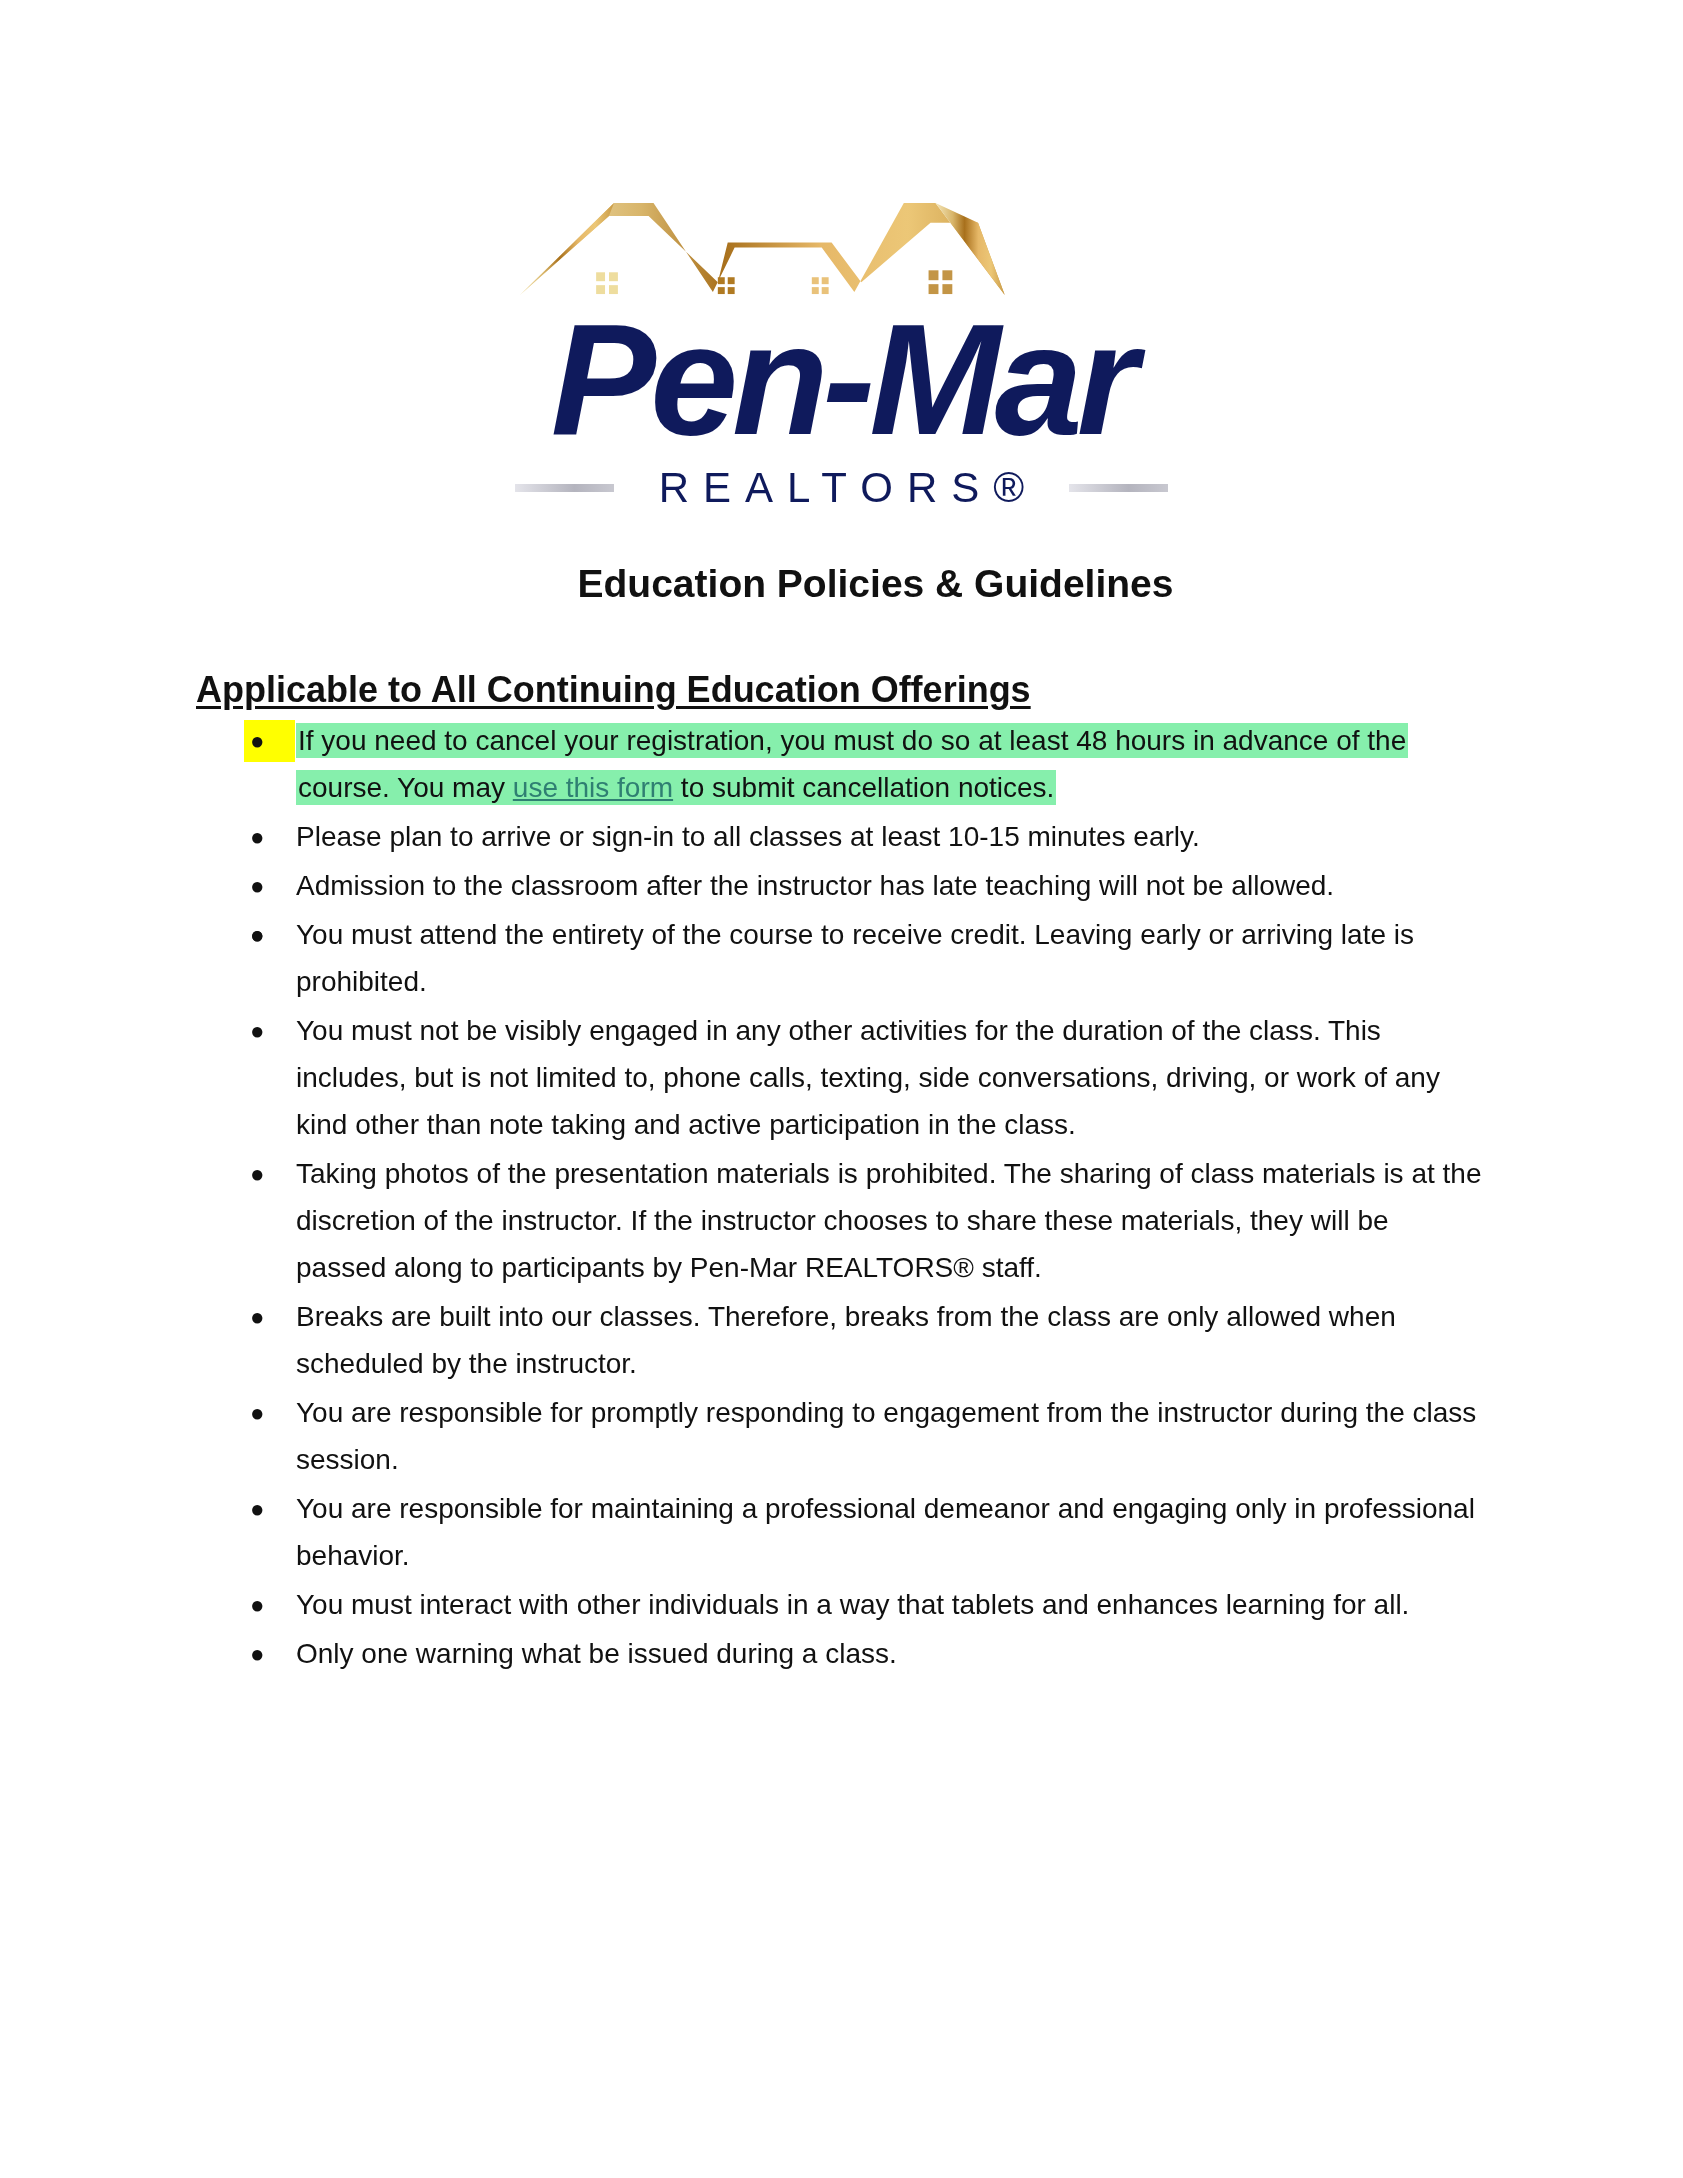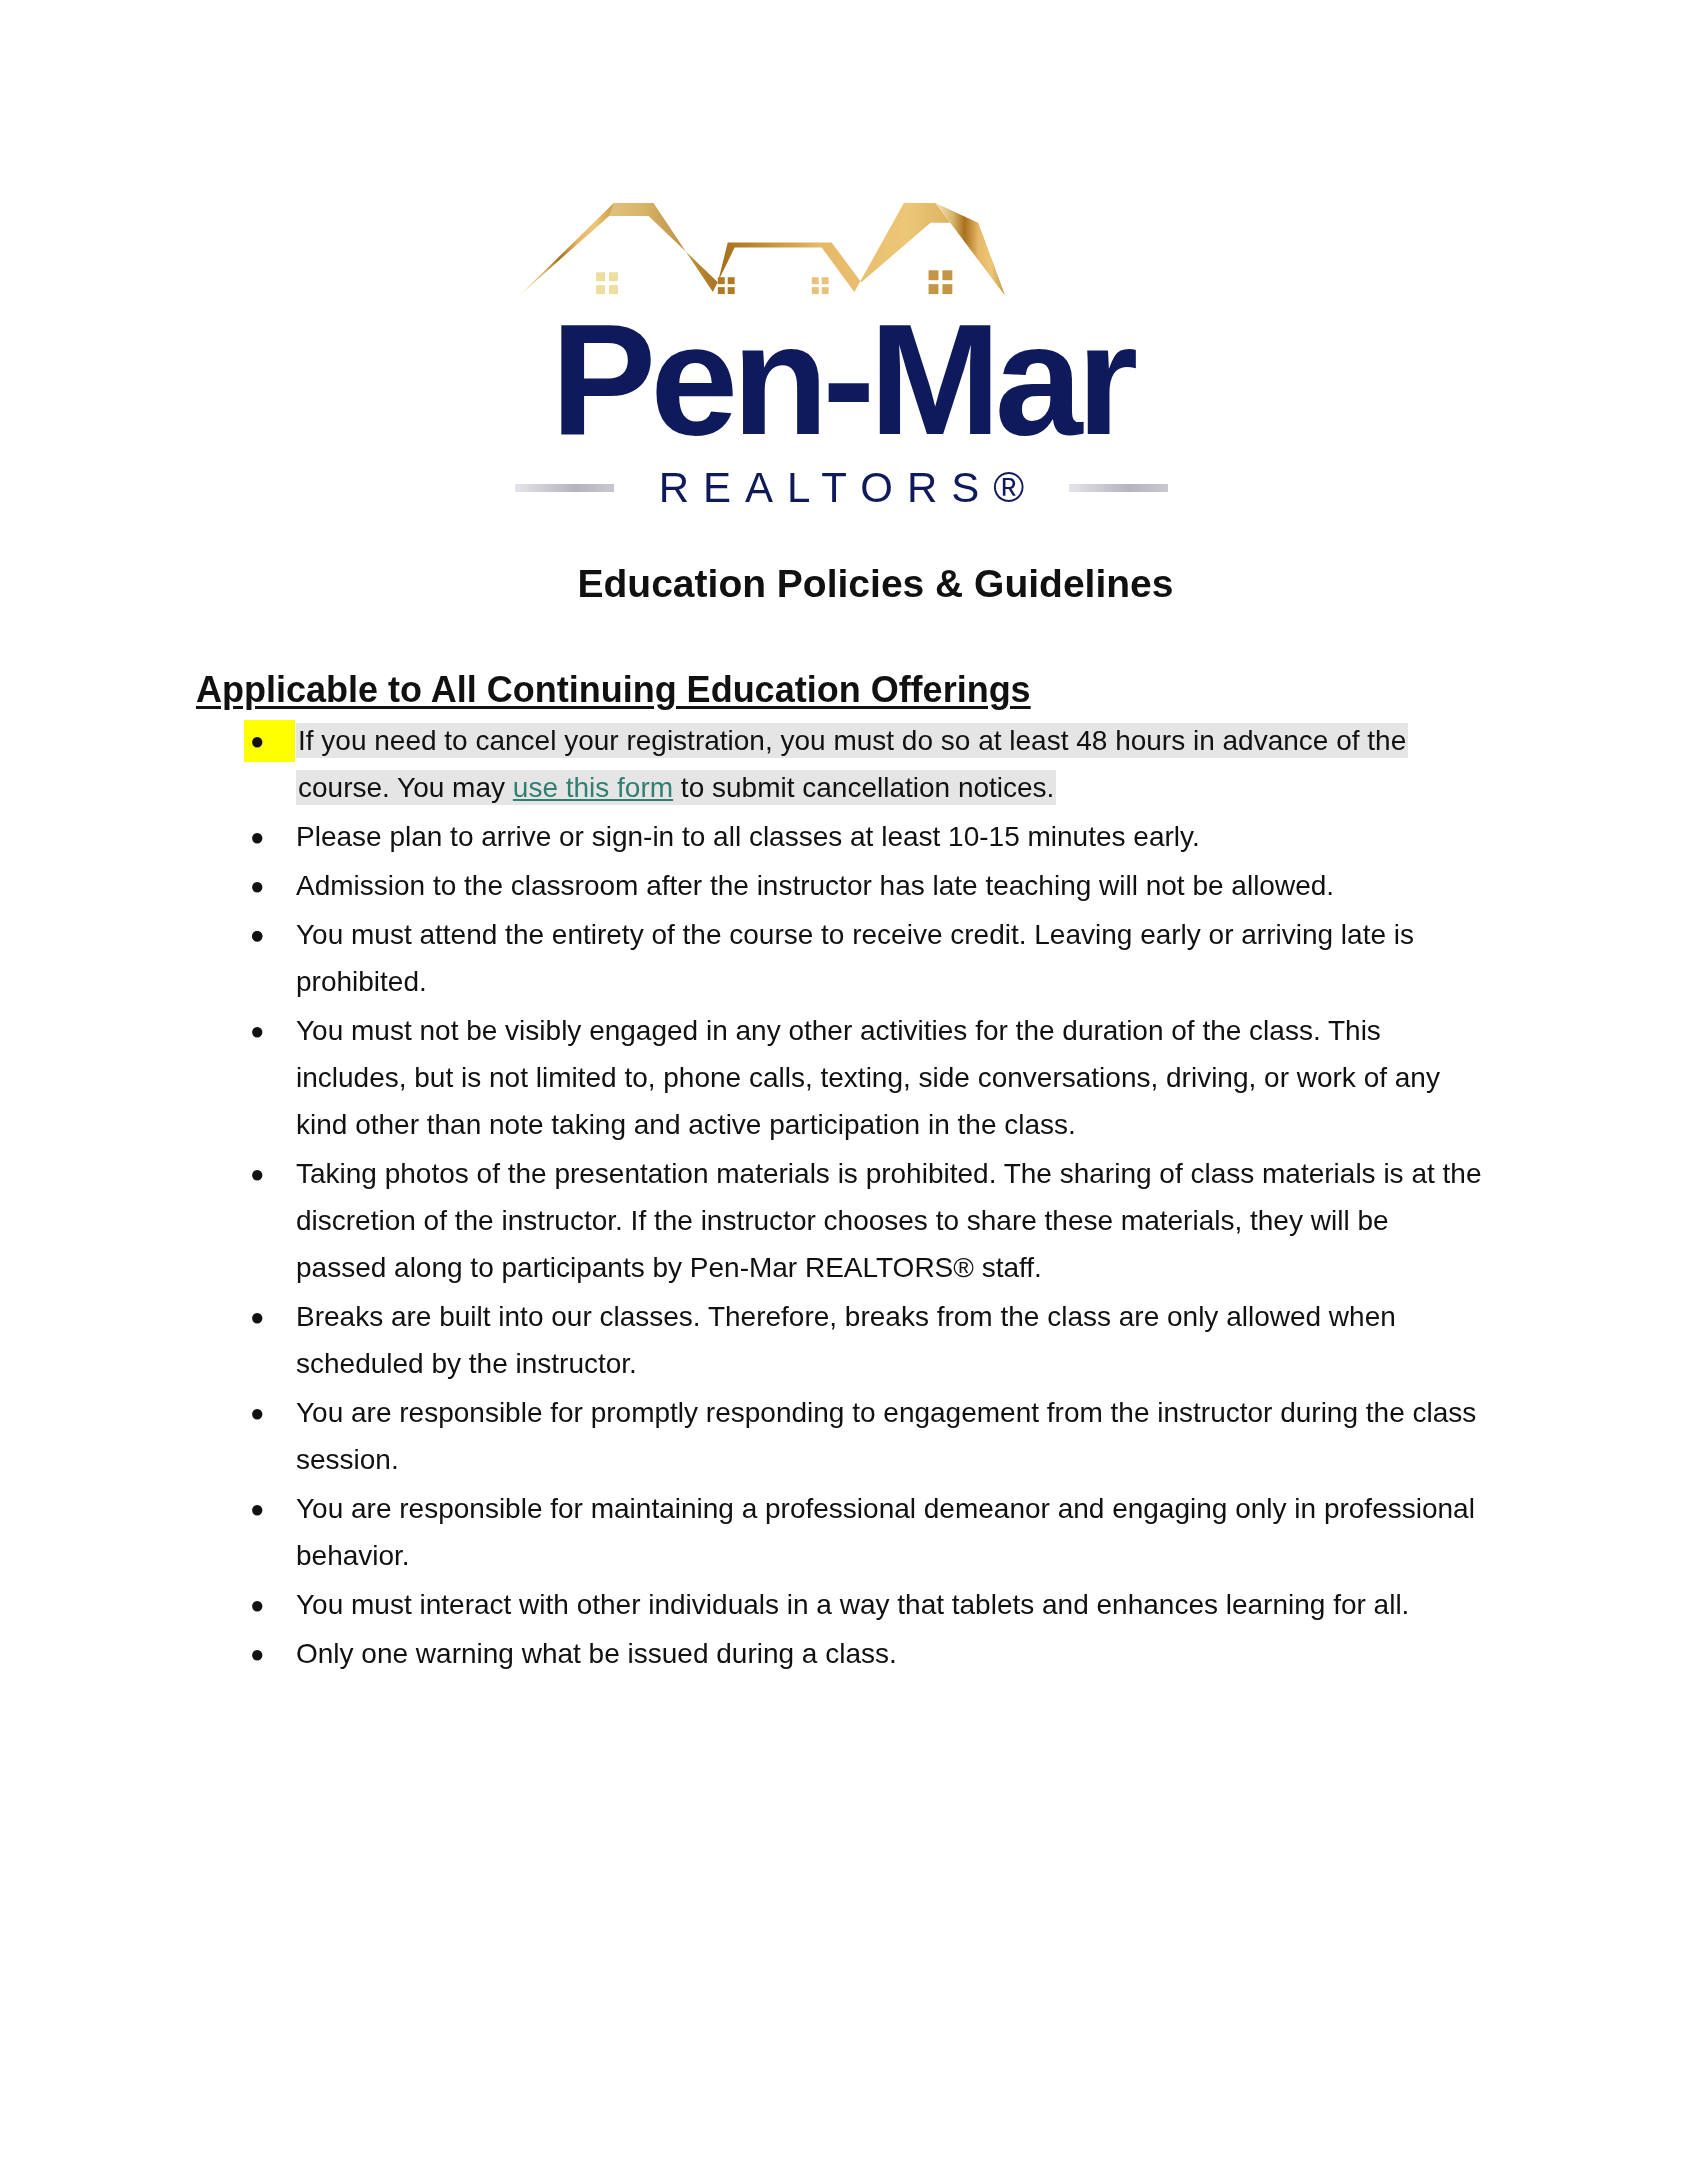--- a/index.html
+++ b/index.html
@@ -2,36 +2,36 @@
 <html><head>
 <meta charset="utf-8">
 <style>
   html, body { margin: 0; padding: 0; background: #ffffff; }
   body { width: 1683px; height: 2178px; position: relative; overflow: hidden;
          font-family: "Liberation Sans", "DejaVu Sans", sans-serif; color: #111; }
   .logo { position: absolute; left: 515px; top: 188px; width: 653px; height: 327px; }
   .logo svg { display: block; }
   .wordmark { position: absolute; left: 0; top: 117px; width: 653px; text-align: center;
               font-family: "Liberation Sans", sans-serif; font-weight: bold; font-size: 158px;
-              line-height: 149px; letter-spacing: -6px; color: #0f1a5c; }
+              line-height: 149px; letter-spacing: -6px; color: #0f1a5c; font-style: italic; }
   .realtors-row { position: absolute; left: 0; top: 275px; width: 653px; height: 50px;
                   display: flex; align-items: center; justify-content: space-between; }
   .dash { width: 99px; height: 8px;
           background: linear-gradient(90deg, #e4e4ea 0%, #b4b4be 60%, #c8c8d0 100%); }
   .realtors { font-family: "Liberation Sans", sans-serif; font-size: 42px; letter-spacing: 14px;
               color: #0f1a5c; margin: 0 26px 0 40px; line-height: 50px; }
   .title { position: absolute; left: 0; width: 1683px; top: 562px; text-align: center;
            font-weight: bold; font-size: 39px; color: #111; padding-left: 34px; }
   .section-heading { position: absolute; left: 196px; top: 669px; font-weight: bold;
                      font-size: 36px; text-decoration: underline; text-underline-offset: 4px; color: #111; }
   ul.policies { position: absolute; left: 246px; top: 717px; width: 1238px; margin: 0; padding: 0;
                 list-style: none; font-size: 28px; line-height: 47px; color: #111; }
   ul.policies li { position: relative; padding-left: 50px; margin: 0 0 2px 0; }
   ul.policies li .bullet { position: absolute; left: 4px; top: 0; font-size: 24px; }
-  .hl { background: #e5e5e5; box-decoration-break: clone; -webkit-box-decoration-break: clone;
+  .hl { background: #86efac; box-decoration-break: clone; -webkit-box-decoration-break: clone;
         padding: 2px 2px; }
   li.highlighted .bullet-bg { position: absolute; left: -2px; top: 3px; width: 51px; height: 42px; background: #ffff00; }
   a.form-link { color: #2f7f72; text-decoration: underline; }
 </style>
 </head>
 <body>
 
 <div class="logo">
   <svg width="653" height="129" viewBox="0 0 660 130">
     <defs>

